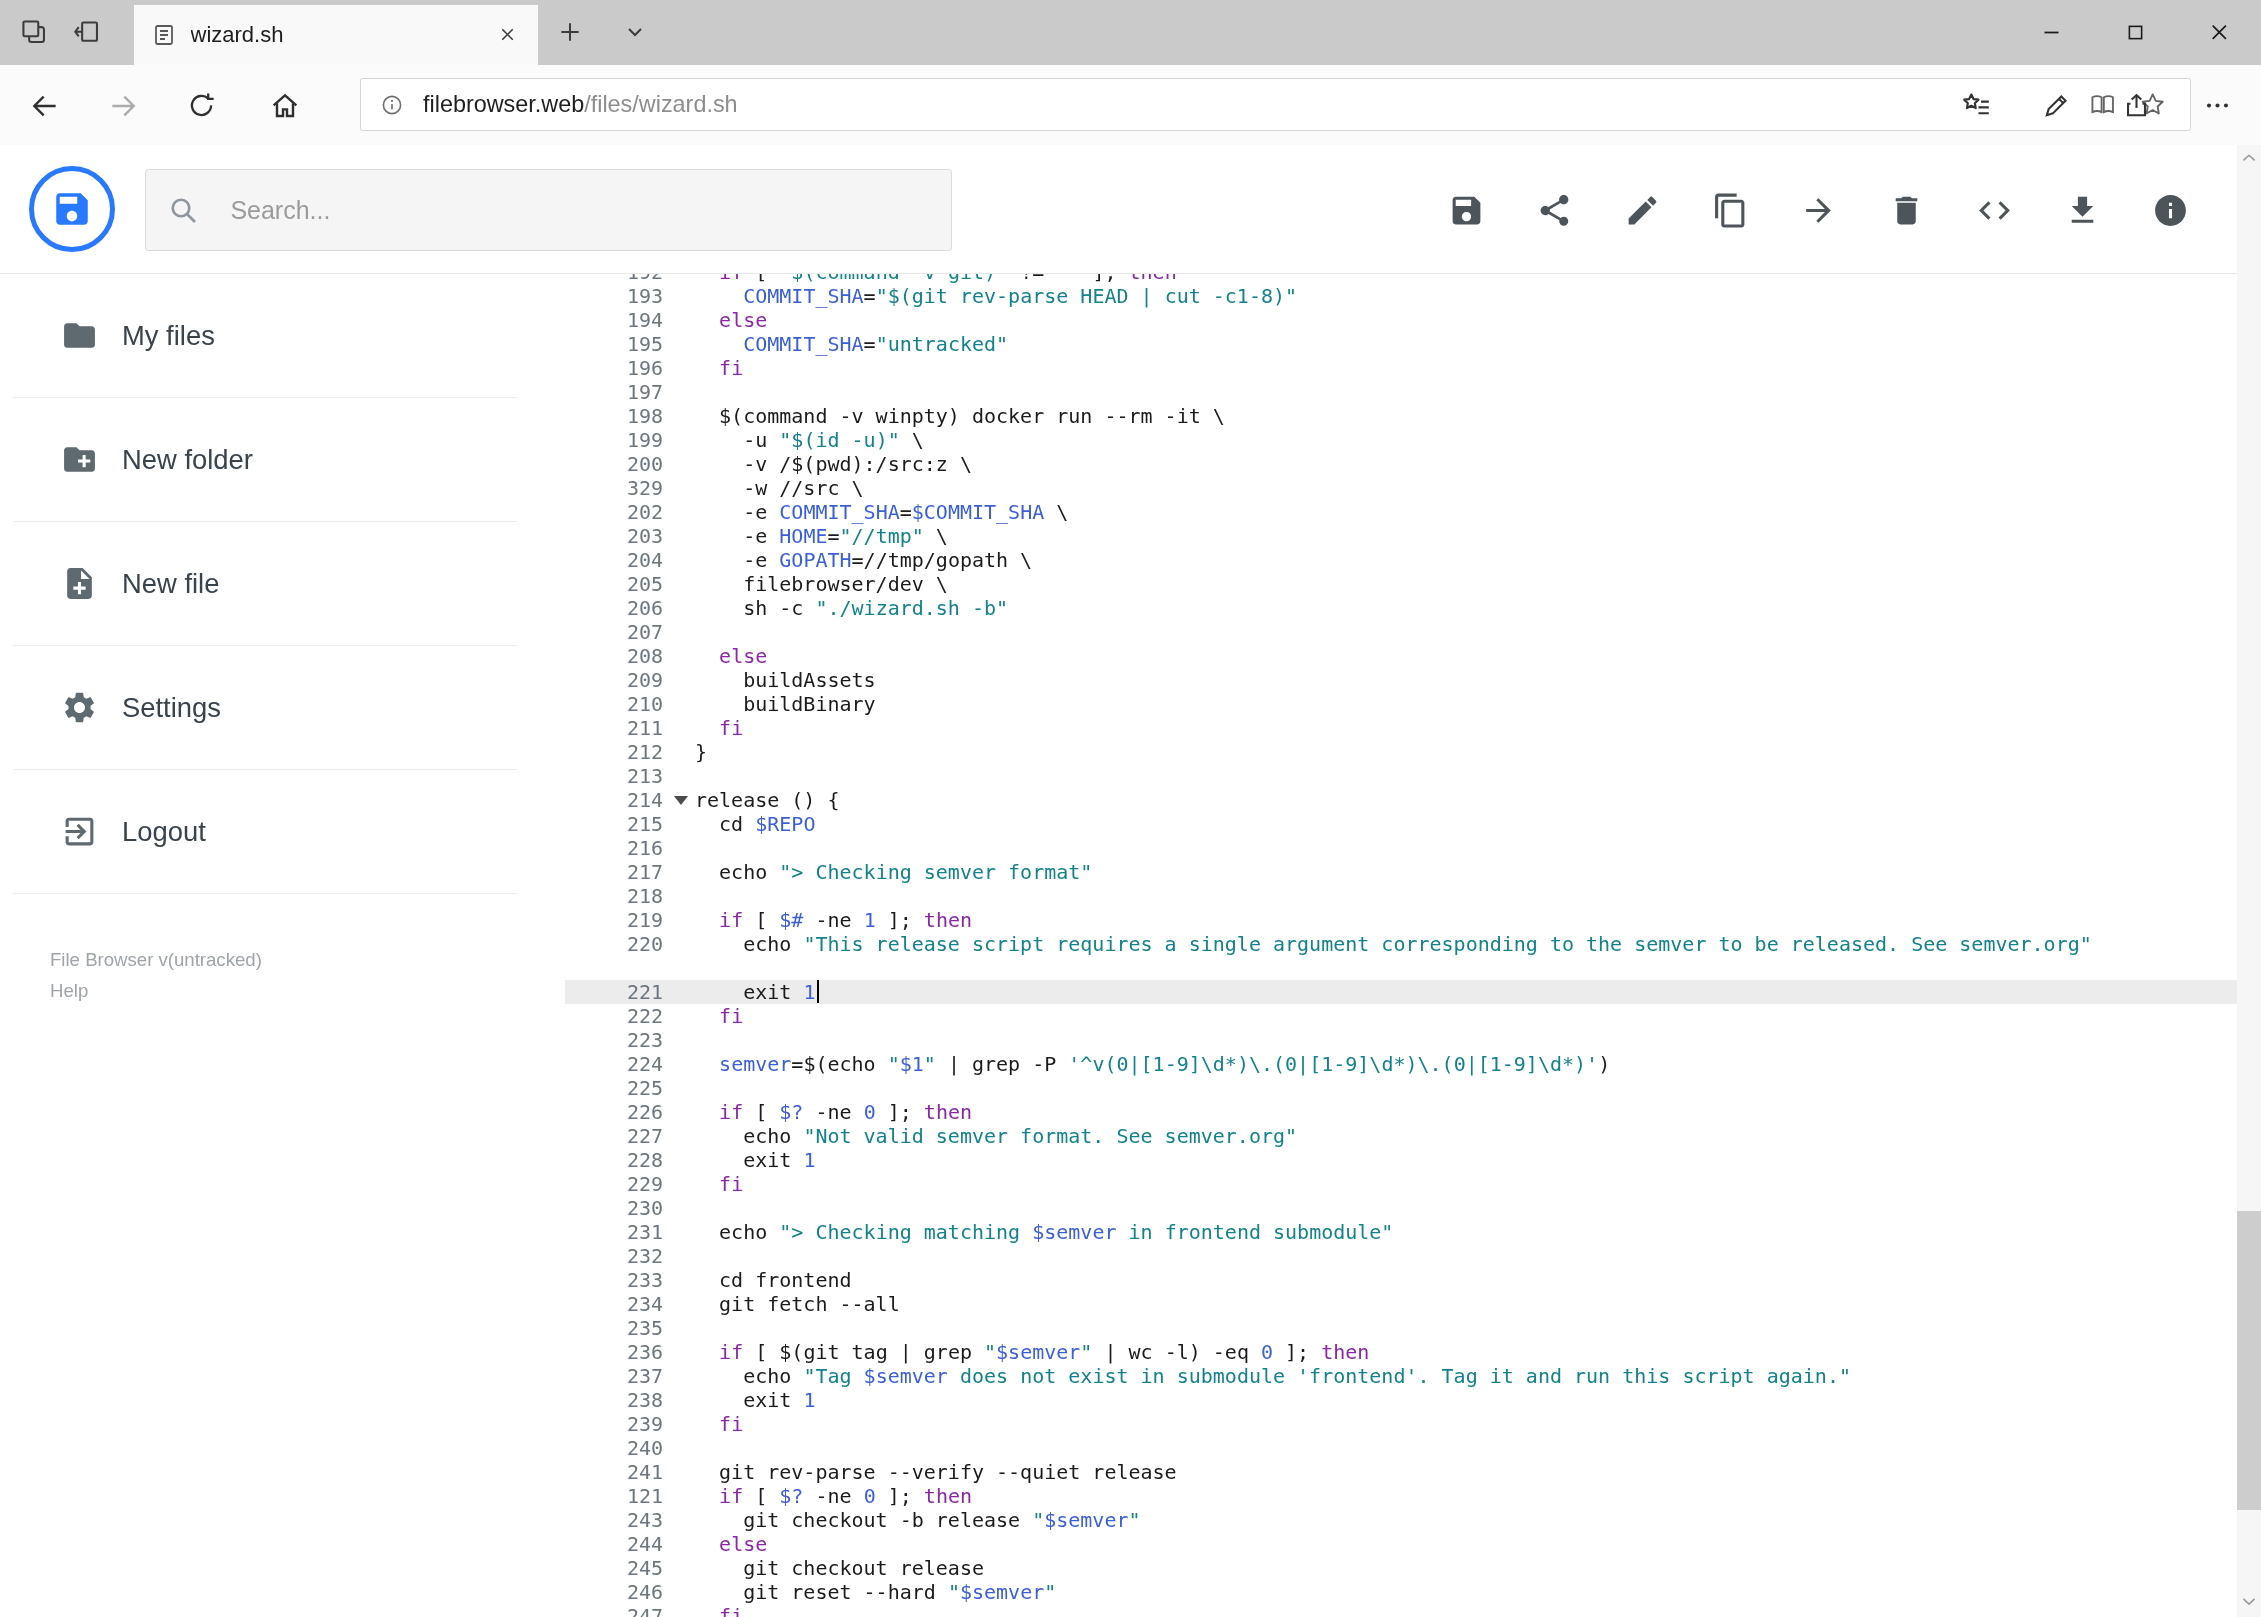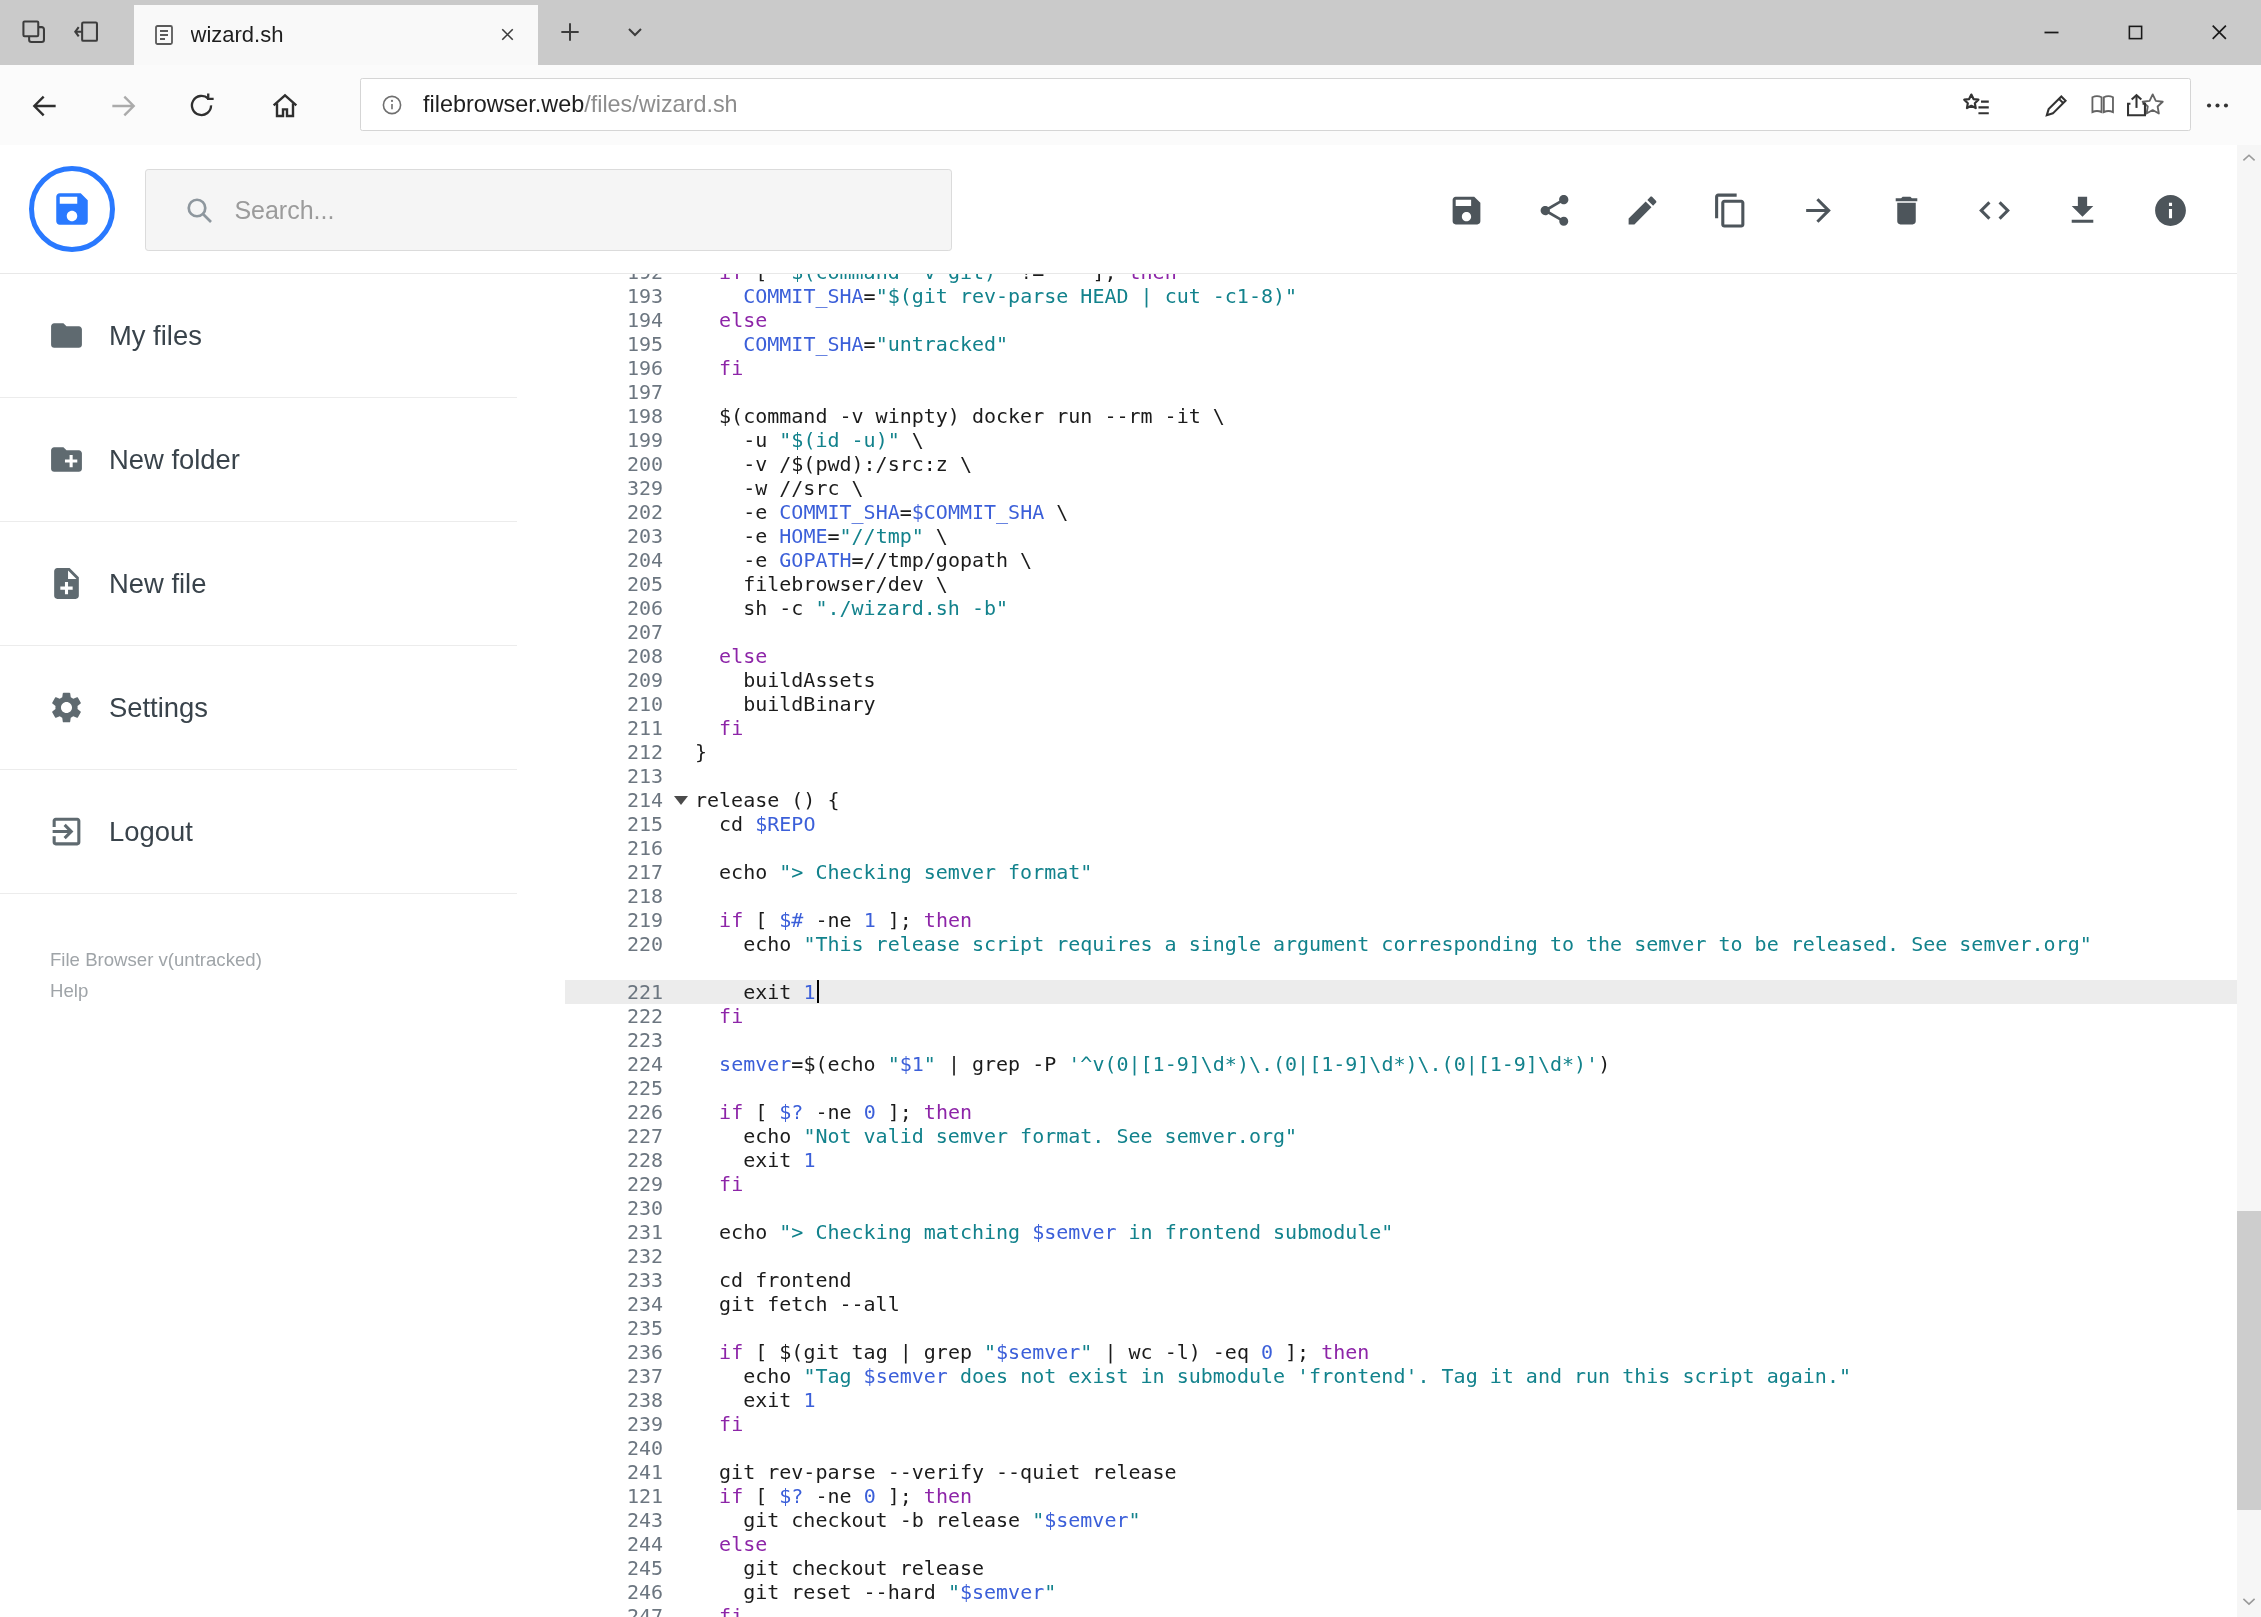--- a/index.html
+++ b/index.html
@@ -36,29 +36,29 @@
   .addr-btn{width:42px;height:42px;color:#636363;margin-right:8px;}
   .act-btn{position:absolute;top:18px;width:45px;height:45px;color:#333;}
   .act-hub{left:1954px;}
   .act-pen{left:2034px;}
   .act-share{left:2114px;}
   .act-more{left:2195px;}
 
   
   .appheader{position:absolute;left:0;top:145px;width:100%;height:129px;background:#FFF;border-bottom:1.6px solid #E8E8E8;}
   .logo{position:absolute;left:29px;top:21px;width:86px;height:86px;border:5.7px solid var(--c-accent,#2979FF);border-radius:50%;color:var(--c-accent,#2979FF);display:flex;align-items:center;justify-content:center;background:#fff;}
-  .searchbox{position:absolute;left:145px;top:24px;width:807px;height:82px;background:#F5F5F5;border:0.8px solid #DBDBDB;border-radius:3.2px;display:flex;align-items:center;padding:0 37px;color:#8E979E;}
+  .searchbox{position:absolute;left:145px;top:24px;width:807px;height:82px;background:#F5F5F5;border:0.8px solid #DBDBDB;border-radius:3.2px;display:flex;align-items:center;padding:0 21px;color:#8E979E;gap:12px;}
   .searchbox input{flex:1;margin-left:19.4px;border:none;background:transparent;outline:none;font-size:25px;color:#444;font-family:inherit;}
   .searchbox input::placeholder{color:#9B9B9B;}
   .toolbar{position:absolute;left:1440px;top:39px;display:flex;gap:36px;}
   .tbtn{width:52px;height:52px;color:#4D555B;}
 
   
   .sidebar{position:absolute;left:0;top:274px;width:517px;height:1343px;background:#fff;}
-  .sb-item{height:124px;display:flex;align-items:center;padding-left:48px;border-bottom:0.8px solid #ECECEC;color:#5F6A70;}
+  .sb-item{height:124px;display:flex;align-items:center;padding-left:48px;border-bottom:0.8px solid #ECECEC;color:#5F6A70;margin-left:13px;}
   .sb-item .lbl{margin-left:24px;font-size:27.4px;color:#39434B;}
   .sb-footer{position:absolute;left:50px;top:670px;font-size:18.6px;color:#9FA4A8;line-height:31px;}
 
   
   .editor{position:absolute;left:565px;top:274px;right:24px;bottom:0;overflow:hidden;background:#fff;}
   .lines{position:absolute;left:0;top:-14.5px;right:0;}
   .crow{display:flex;height:24px;font-family:"DejaVu Sans Mono",monospace;font-size:20px;line-height:24px;white-space:pre;}
   .crow.active{background:#ECECEC;margin-top:24px;}
   .gut{flex:0 0 98px;text-align:right;color:#6C7680;position:relative;}
   .ccode{flex:1;padding-left:32px;color:#1B1B1B;position:relative;}

